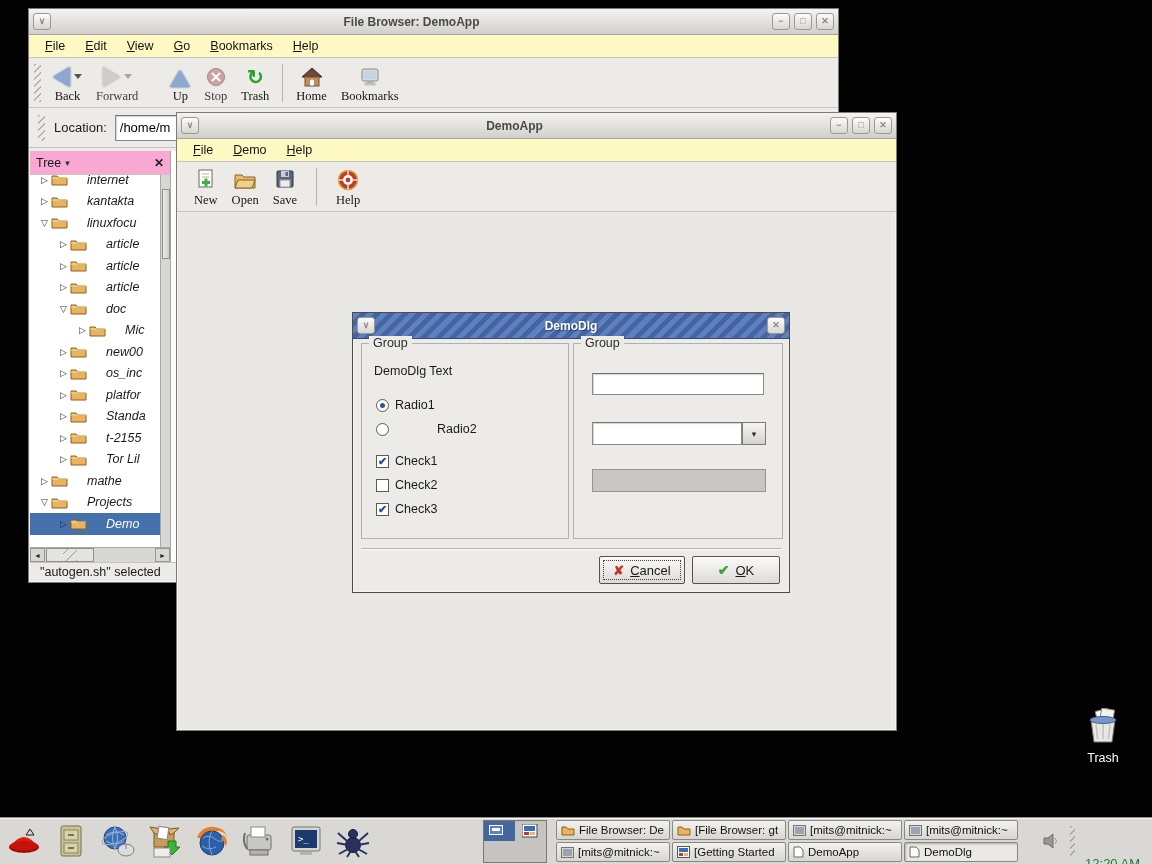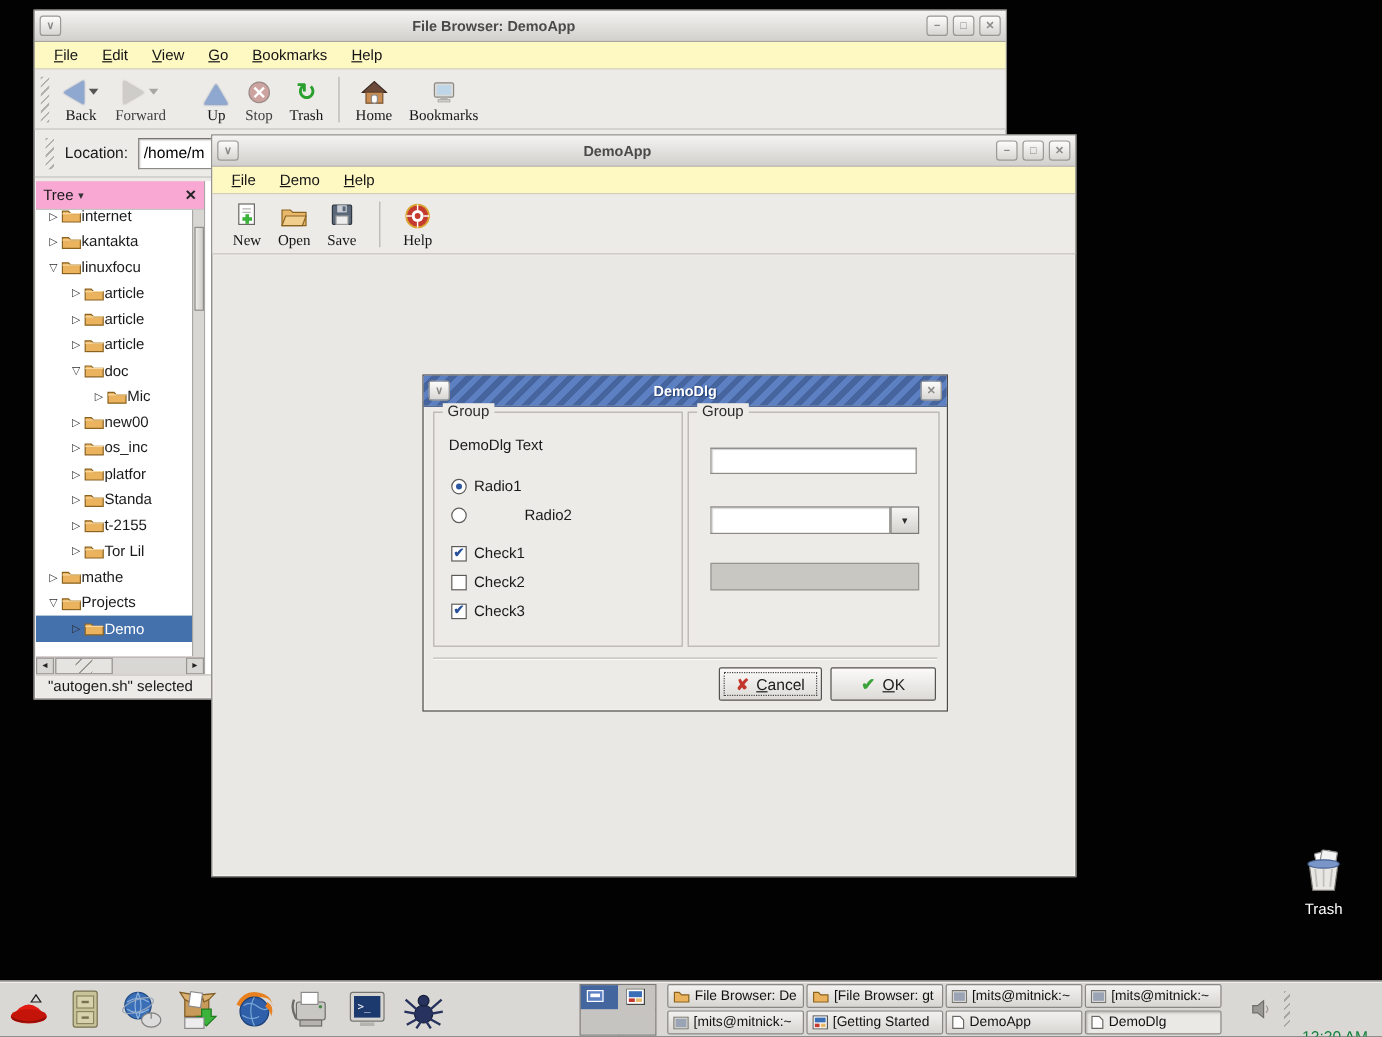--- a/index.html
+++ b/index.html
@@ -45,21 +45,21 @@
                        background:#fff; box-shadow:inset 1px 1px 1px rgba(0,0,0,.18); padding:0 4px; font:13px "Liberation Sans",sans-serif; }
   #fb-content { position:absolute; left:1px; top:142px; right:1px; bottom:20px; display:flex; }
   #side-panel { width:141px; display:flex; flex-direction:column; border-right:1px solid #a8a6a2; background:#f9a8d4; }
   #side-panel-header { height:24px; display:flex; align-items:center; padding:0 6px; gap:4px; border-bottom:1px solid #c6c4c0; font-size:12.5px; }
   #side-panel-header .hdr-arrow { font-size:9px; color:#333; }
   #side-panel-header .closer { margin-left:auto; font-size:12px; font-weight:bold; color:#222; }
   #tree { flex:1; background:#fff; overflow:hidden; position:relative; }
   #tree-rows { position:absolute; left:0; top:-6px; right:10px; }
   .tree-row { height:21.5px; display:flex; align-items:center; white-space:nowrap; overflow:hidden; font-size:12.5px; }
   .tree-row .exp { width:13px; text-align:center; font-size:9px; color:#2d2d2d; flex:none; }
-  .tree-row .txt { margin-left:0; }
+  .tree-row .txt { margin-left:19px;font-style:italic; }
   .tree-row.d1 { padding-left:8px; } .tree-row.d2 { padding-left:27px; } .tree-row.d3 { padding-left:46px; }
   .tree-row.selected { background:#4470AC; color:#fff; }
   .folder { flex:none; }
   #tree-vscroll { position:absolute; right:0; top:0; bottom:0; width:10px; background:#D9D7D3; border-left:1px solid #aaa8a4; }
   #tree-vscroll .vthumb { position:absolute; top:14px; left:1px; width:8px; height:70px; background:linear-gradient(90deg,#EDEBE7,#cfcdc9); border:1px solid #918f8b; }
   #fb-hscroll { height:15px; background:#D9D7D3; border-top:1px solid #aaa8a4; display:flex; }
   .scr-btn { width:15px; height:100%; background:#D9D7D3; border:1px solid #989692; display:flex; align-items:center; justify-content:center; font-size:7px; color:#222; }
   #fb-hscroll .hthumb { width:48px; margin:0 1px; border:1px solid #918f8b; background:#E6E4E0 repeating-linear-gradient(135deg,transparent 0 3px,#9a9893 3px 4px,transparent 4px 7px); background-size:14px 100%; background-repeat:no-repeat; background-position:center; }
   #fb-hscroll .htrack { flex:1; }
   #fb-status { position:absolute; left:1px; right:1px; bottom:1px; height:19px; display:flex; align-items:center; padding-left:10px; font-size:12.5px; border-top:1px solid #c6c4c0; background:#EDEBE7; }

